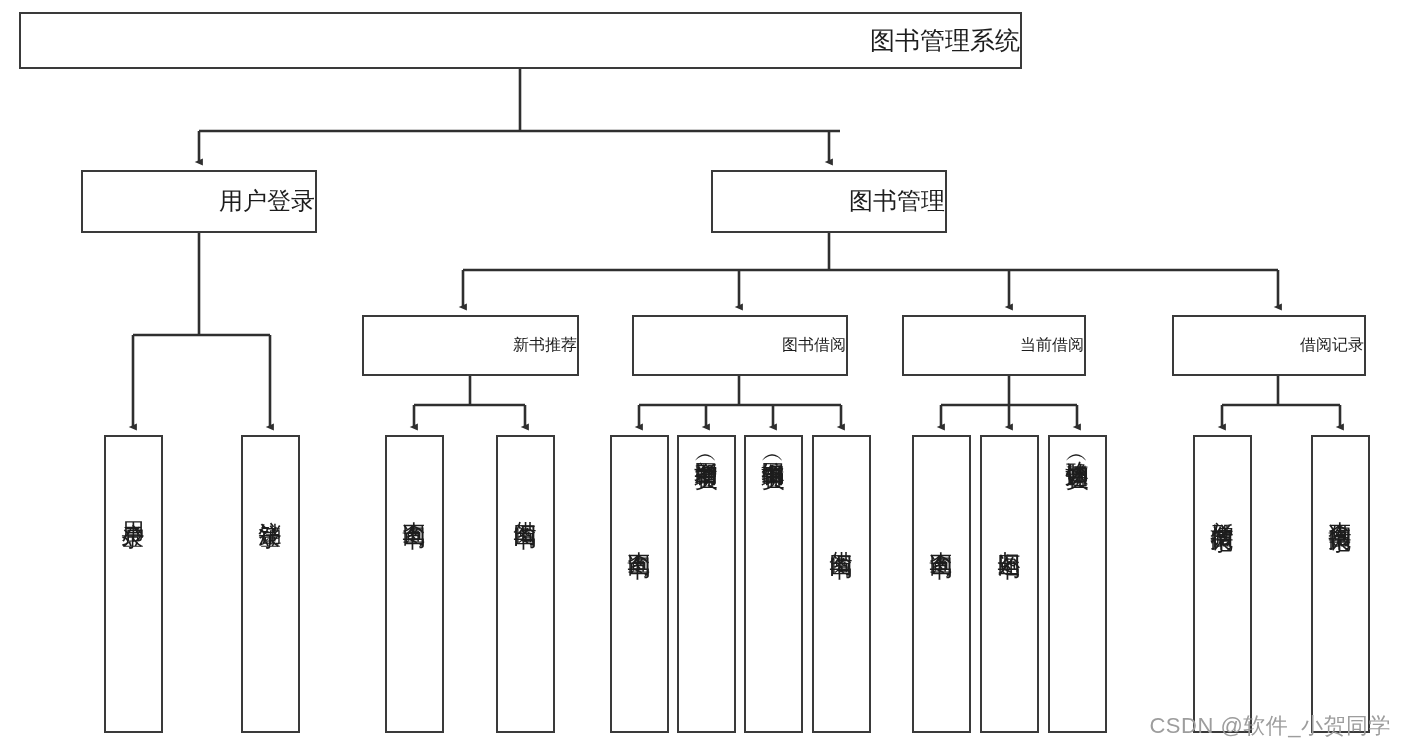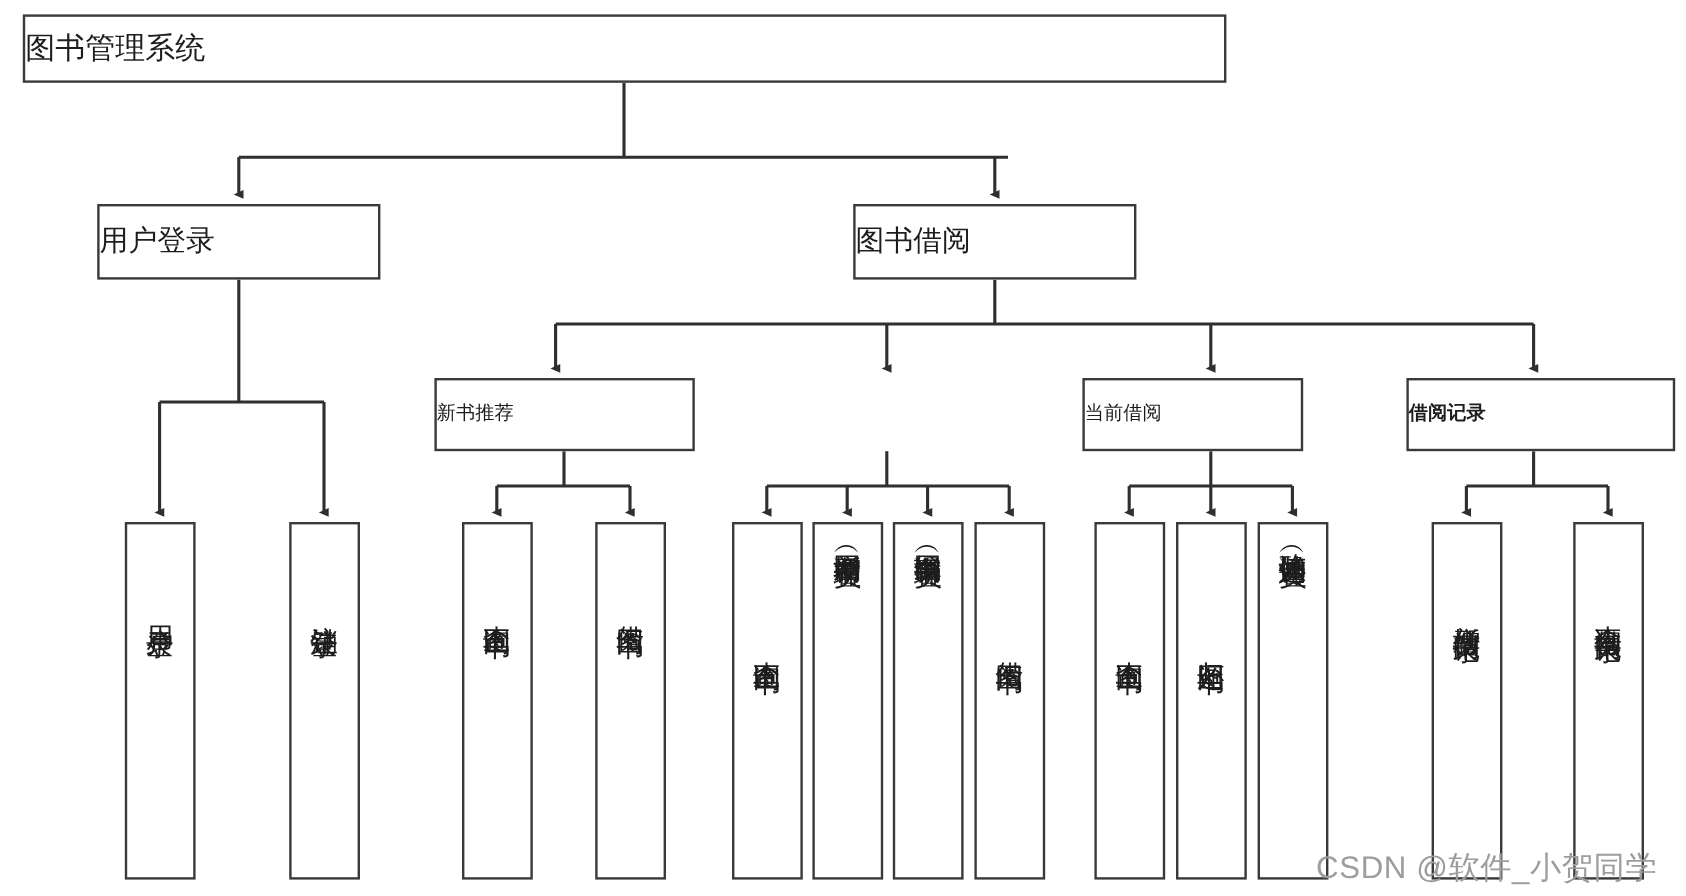--- a/index.html
+++ b/index.html
@@ -18,21 +18,21 @@
     background: #ffffff;
     overflow: hidden;
   }
   .node {
     position: absolute;
     box-sizing: border-box;
     background: #ffffff;
     border: 2px solid #3a3a3a;
     display: flex;
     align-items: center;
-    justify-content: flex-start;
+    justify-content: flex-end;
     color: #1d1d1d;
   }
   .node .label {
     line-height: 1.18;
     white-space: nowrap;
   }
   .node.root .label { font-size: 25px; }
   .node.l2 .label { font-size: 24px; }
   .node.l3 .label { font-size: 16px; }
   .node.leaf {
@@ -54,23 +54,23 @@
   svg.links {
     position: absolute;
     left: 0;
     top: 0;
     width: 1405px;
     height: 747px;
     pointer-events: none;
   }
   .watermark {
     position: absolute;
-    right: 24px;
+    right: 14px;
     bottom: 6px;
-    font-size: 26px;
+    font-size: 22px;
     color: #9d9d9d;
     letter-spacing: 0.5px;
     white-space: nowrap;
   }
 </style>
 </head>
 <body>
 
 <div id="canvas">
 
@@ -125,30 +125,33 @@
   </svg>
 
   <div class="node root" style="left:19px; top:12px; width:1003px; height:57px;">
     <span class="label">图书管理系统</span>
   </div>
 
   <div class="node l2" style="left:81px; top:170px; width:236px; height:63px;">
     <span class="label">用户登录</span>
   </div>
   <div class="node l2" style="left:711px; top:170px; width:236px; height:63px;">
-    <span class="label">图书借阅</span>
+    <span class="label">图书管理</span>
   </div>
 
   <div class="node l3" style="left:362px; top:315px; width:217px; height:61px;">
     <span class="label">新书推荐</span>
   </div>
+  <div class="node l3" style="left:632px; top:315px; width:216px; height:61px;">
+    <span class="label">图书借阅</span>
+  </div>
   <div class="node l3" style="left:902px; top:315px; width:184px; height:61px;">
     <span class="label">当前借阅</span>
   </div>
-  <div class="node l3" style="left:1172px; top:315px; width:224px; height:61px;font-weight:bold;">
+  <div class="node l3" style="left:1172px; top:315px; width:194px; height:61px;">
     <span class="label">借阅记录</span>
   </div>
 
   <div class="node leaf mid" style="left:104px; top:435px; width:59px; height:298px;">
     <span class="label">用户登录</span>
   </div>
   <div class="node leaf mid" style="left:241px; top:435px; width:59px; height:298px;">
     <span class="label">注销登录</span>
   </div>
 

